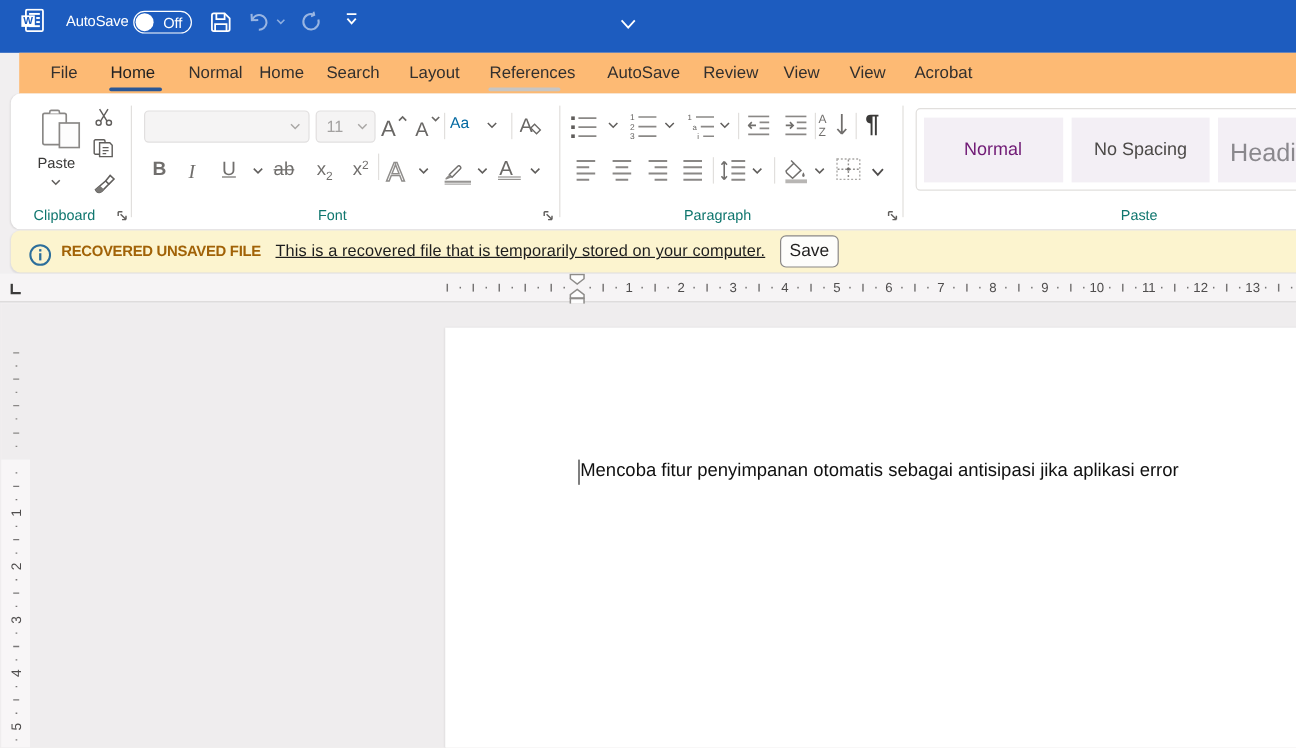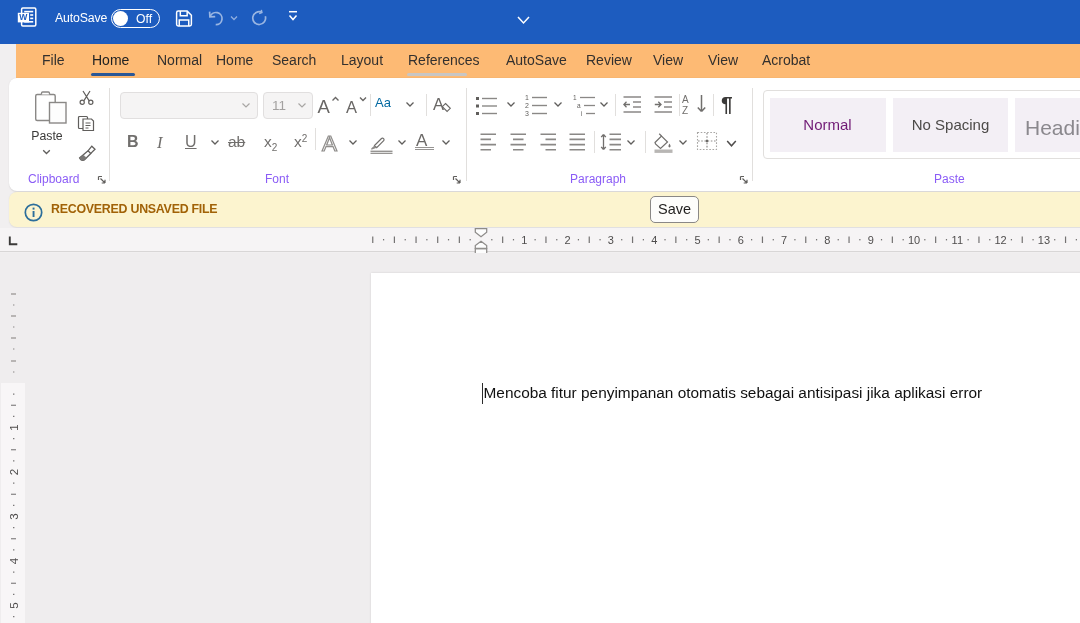--- a/index.html
+++ b/index.html
@@ -19,21 +19,21 @@
 
 
 #menurow { position:absolute; left:16px; top:44px; width:1080px; height:34px; background:#fdba74; }
 .mitem { position:absolute; top:8px; font-size:14px; color:#33302e; }
 #home-underline { position:absolute; left:75px; top:28.5px; width:44px; height:3px; background:#2b5796; border-radius:2px; }
 #ref-underline { position:absolute; left:391px; top:29px; width:60px; height:2.5px; background:#c8c6c4; border-radius:2px; }
 
 
 #ribbon { position:absolute; left:9px; top:78px; width:1085px; height:113px; background:#fff; border-radius:8px 0 0 8px; box-shadow:0 0.5px 1.5px rgba(0,0,0,0.10); }
 .gsep { position:absolute; top:10px; height:93px; width:1px; background:#e1dfdd; }
-.glabel { position:absolute; top:94px; font-size:12px; color:#8b5cf6; }
+.glabel { position:absolute; top:94px; font-size:12px; color:#0f766e; }
 .launcher { position:absolute; top:97px; width:10px; height:10px; }
 .icon { position:absolute; }
 .combo { position:absolute; background:#f5f4f4; border:1px solid #e1dfdf; border-radius:4px; }
 .chev { stroke:#605e5c; stroke-width:1.3; fill:none; }
 
 
 #ybar { position:absolute; left:9px; top:192px; width:1085px; height:35px; background:#fcf4cf; border-radius:8px 0 0 8px; box-shadow:0 0.5px 1.5px rgba(0,0,0,0.08); }
 #ybar .btext { position:absolute; left:42px; top:10px; font-size:12.4px; font-weight:bold; color:#a16207; letter-spacing:-0.25px;}
 #ybar .link { position:absolute; left:220.6px; top:9px; font-size:13.6px; color:#1d1d1d; text-decoration:underline; letter-spacing:0.1px; }
 #savebtn { position:absolute; left:641px; top:4px; width:49px; height:27px; background:#fdfdfb; border:1.3px solid #8a8886; border-radius:5px; text-align:center; font-size:14.5px; color:#201f1e; line-height:24px; }
@@ -333,20 +333,21 @@
   <div class="glabel" style="left:925px">Paste</div>
 </div>
 
 <div id="ybar">
   <svg class="abs" style="left:14.5px;top:11px" width="19" height="19" viewBox="0 0 19 19">
     <circle cx="9.5" cy="9.5" r="8.2" fill="none" stroke="#2c6e9b" stroke-width="1.7"></circle>
     <rect x="8.6" y="8" width="1.9" height="6" fill="#2c6e9b"></rect>
     <rect x="8.6" y="4.6" width="1.9" height="2" fill="#2c6e9b"></rect>
   </svg>
   <div class="btext">RECOVERED UNSAVED FILE</div>
+  <div class="link">This is a recovered file that is temporarily stored on your computer.</div>
   <div id="savebtn">Save</div>
 </div>
 
 <div id="rulerrow"></div>
 <svg id="hruler-svg" style="position:absolute;left:0;top:228px" width="1080" height="25" viewBox="0 0 1080 25">
 <g fill="#757373">
 <rect x="458.75" y="8.5" width="1.2" height="6.5"></rect>
 <rect x="437.10" y="8.5" width="1.2" height="6.5"></rect>
 <rect x="415.45" y="8.5" width="1.2" height="6.5"></rect>
 <rect x="393.80" y="8.5" width="1.2" height="6.5"></rect>

